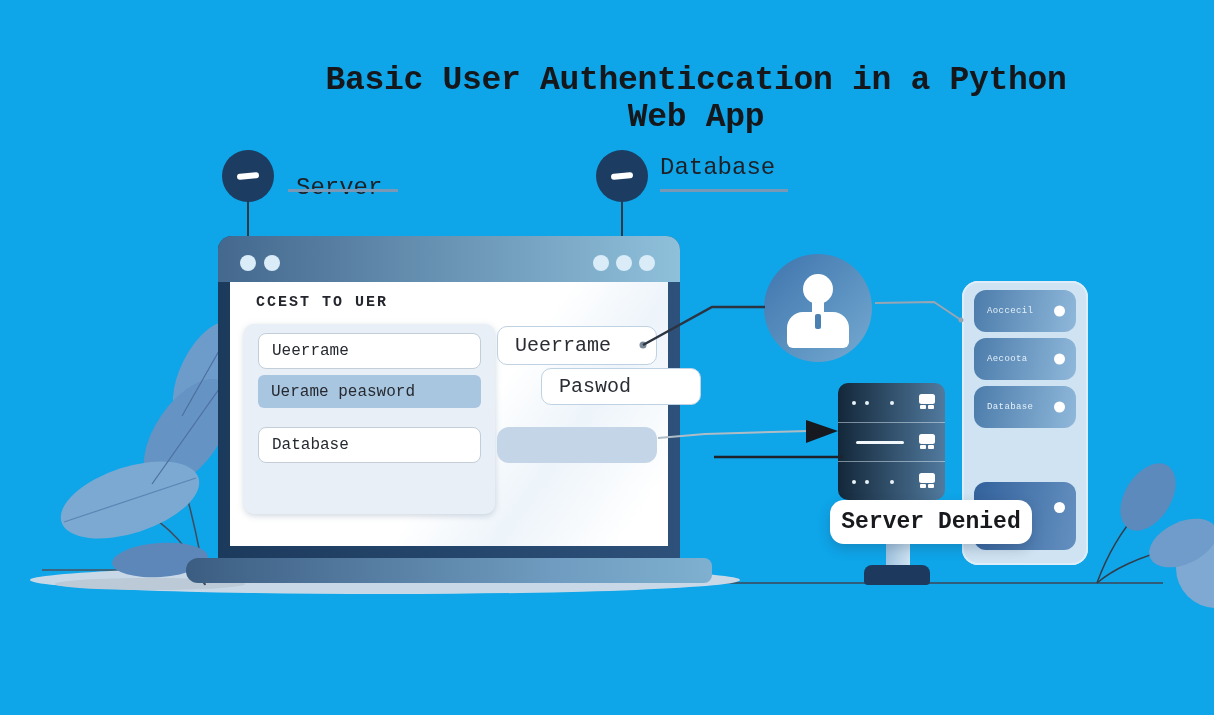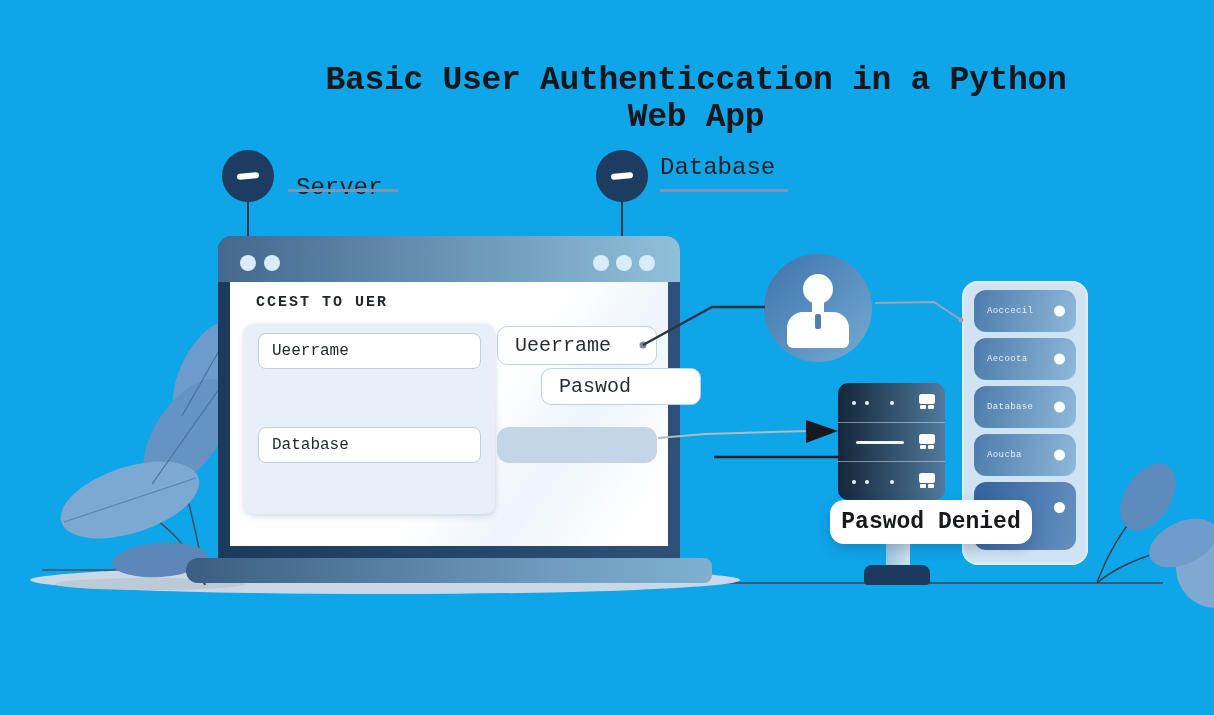--- a/index.html
+++ b/index.html
@@ -138,20 +138,21 @@
       <span class="wdot wd2"></span>
       <span class="wdot wd3"></span>
       <span class="wdot wd4"></span>
       <span class="wdot wd5"></span>
     </div>
     <div class="browser-content">
       <div class="abs bheading">CCEST TO UER</div>
 
       <div class="abs login-card">
         <div class="abs field f-outline f1">Ueerrame</div>
+        <div class="abs field f2">Uerame peasword</div>
         <div class="abs field f-outline f3">Database</div>
       </div>
 
       <div class="abs side-field sfA">Ueerrame</div>
       <div class="abs side-field sfB">Paswod</div>
       <div class="abs bluebar"></div>
     </div>
   </div>
   <div class="abs base"></div>
 
@@ -176,37 +177,33 @@
     <div class="rack-unit">
       <span class="rdot rd1"></span>
       <span class="rdot rd2"></span>
       <span class="rdot rd3"></span>
       <span class="srv-icon"></span>
     </div>
   </div>
 
   <div class="abs post"></div>
   <div class="abs pbase"></div>
-  <div class="abs denied">Paswod Denied</div>
+  <div class="abs denied">Server Denied</div>
 
   <div class="abs dbstack">
     <div class="dbrow dr1">
       <span>Aoccecil</span>
       <span class="dbdot"></span>
     </div>
     <div class="dbrow dr2">
       <span>Aecoota</span>
       <span class="dbdot"></span>
     </div>
     <div class="dbrow dr3">
       <span>Database</span>
-      <span class="dbdot"></span>
-    </div>
-    <div class="dbrow dr4">
-      <span>Aoucba</span>
       <span class="dbdot"></span>
     </div>
     <div class="dbrow dr5">
       <span></span>
       <span class="dbdot"></span>
     </div>
   </div>
 
   <svg id="connectors" class="layer" width="1214" height="715">
     <circle cx="643" cy="345" r="3.5" fill="#7b8a99"></circle>

